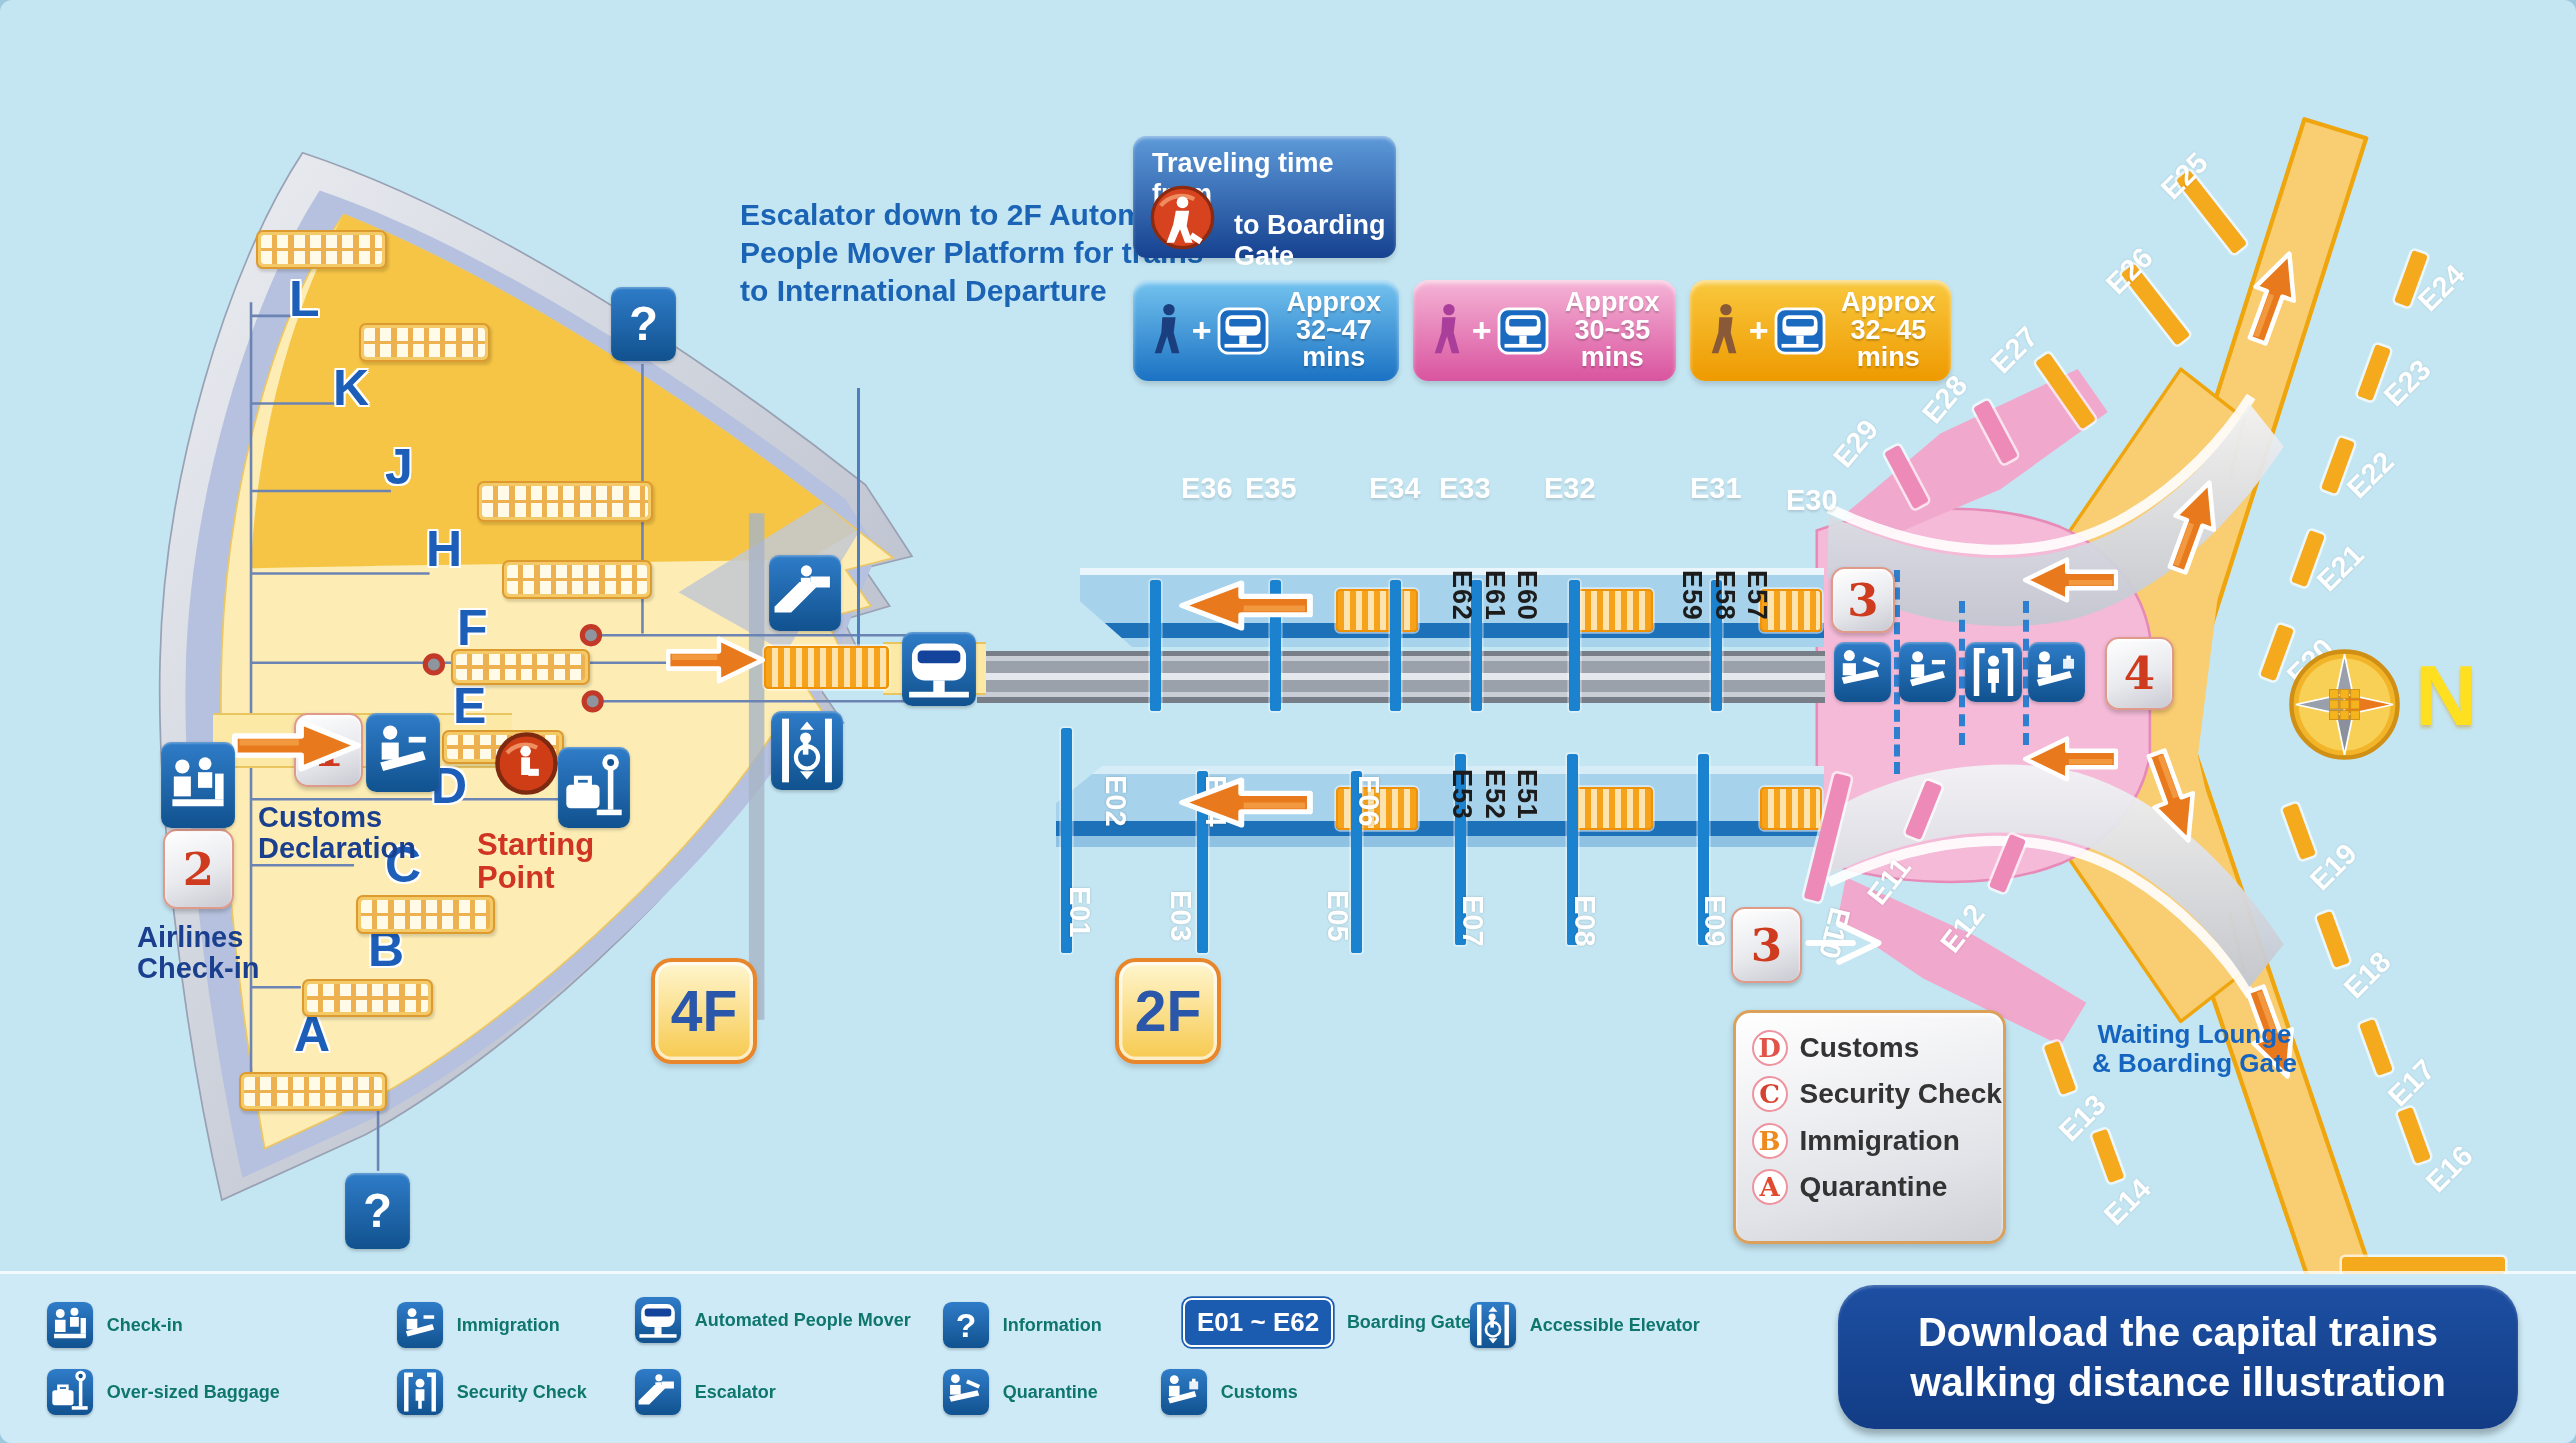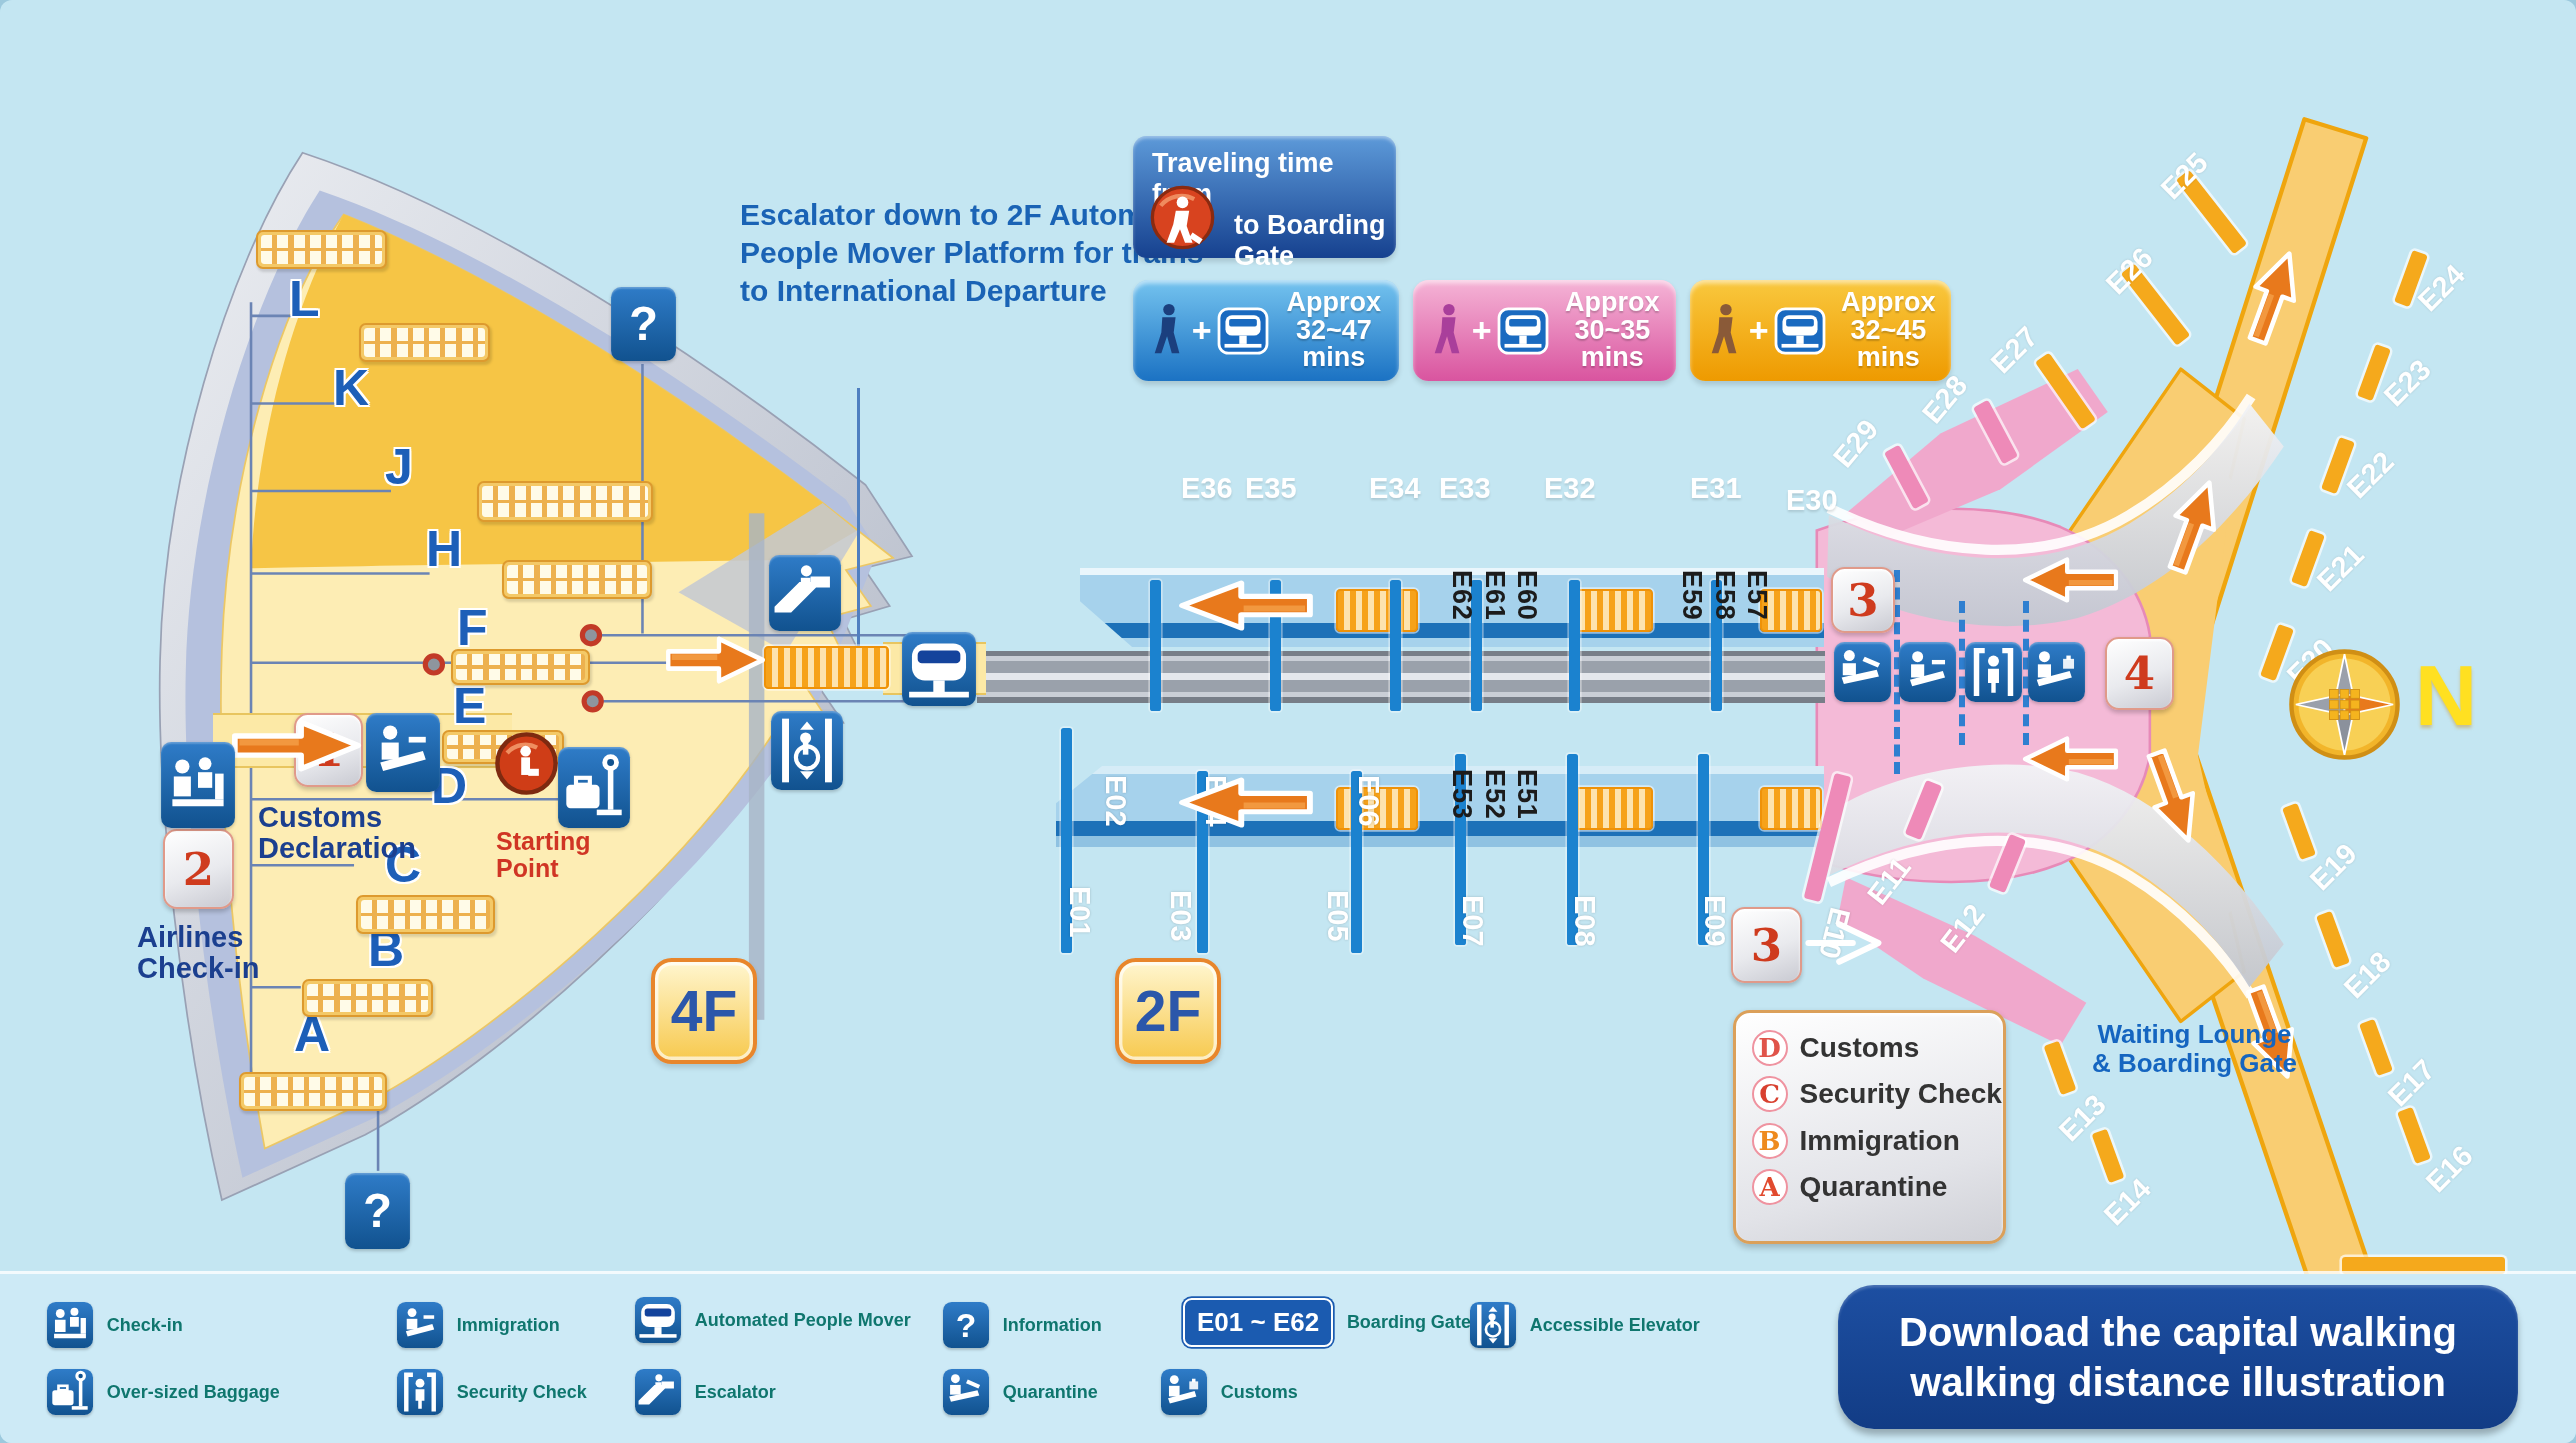--- a/index.html
+++ b/index.html
@@ -29,21 +29,21 @@
   .counter .cgrid{position:absolute;inset:3.4px;border-radius:3.4px;
     background:repeating-linear-gradient(90deg,#fffbe8 0 11px,#edb14f 11px 16.3px);}
   .counter .cgrid:after{content:"";position:absolute;left:0;right:0;top:50%;height:3.4px;margin-top:-1.7px;background:#edb14f;}
   .nbadge{position:absolute;background:linear-gradient(160deg,#ffffff,#e9eaee 55%,#c9cad2);border:2.6px solid #e09a8a;border-radius:13.7px;
     box-shadow:0 2.6px 4.3px #0003,inset 0 1.7px 2.6px #fff;display:flex;align-items:center;justify-content:center;
     font-family:"DejaVu Serif",serif;font-weight:bold;font-size:45px;color:#cf3b1e;}
   .fbadge{position:absolute;width:98px;height:98px;border-radius:20.6px;border:4.3px solid #e8862c;
     background:linear-gradient(180deg,#fff6cf,#f7c94e);box-shadow:inset 0 0 0 3.4px #ffffffaa,0 3.4px 5.2px #0002;
     display:flex;align-items:center;justify-content:center;font-size:57px;font-weight:bold;color:#2b57aa;}
   .tlabel{position:absolute;font-weight:bold;color:#1b3f8f;font-size:29px;line-height:1.08;}
-  .rlabel{position:absolute;font-weight:bold;color:#d03524;font-size:25px;line-height:1.08;margin-left:19px;}
+  .rlabel{position:absolute;font-weight:bold;color:#d03524;font-size:31px;line-height:1.08;}
   
   .corridorA{position:absolute;left:1080px;top:568px;width:744px;height:79px;
     clip-path:polygon(0 0,100% 0,100% 100%,7% 100%,0 42%);
     background:linear-gradient(180deg,#eaf6fc 0 9%,#a6d2ec 9% 70%,#1d71b8 70% 88%,#a6d2ec 88%);}
   .corridorB{position:absolute;left:1056px;top:766px;width:768px;height:81px;
     clip-path:polygon(0 46%,6% 0,100% 0,100% 100%,0 100%);
     background:linear-gradient(180deg,#d6ecf7 0 10%,#a6d2ec 10% 68%,#1d71b8 68% 86%,#8fc2e2 86%);}
   .track{position:absolute;left:977px;top:651px;width:848px;height:52px;
     background:linear-gradient(180deg,#777e88 0 5.2px,#c9ced6 5.2px 10.3px,#9aa1ab 10.3px 22px,#e4e7ec 22px 29px,#9aa1ab 29px 41px,#c9ced6 41px 46px,#777e88 46px 52px);}
   .hatch{position:absolute;height:43px;border:2.6px solid #ef9208;border-radius:4.3px;box-sizing:border-box;
@@ -757,18 +757,18 @@
             <circle cx="25" cy="17" r="4" fill="#fff"></circle>
             <circle cx="26" cy="31" r="8" fill="none" stroke="#fff" stroke-width="3"></circle>
             <rect x="23" y="20" width="4" height="9" fill="#fff"></rect>
           </svg>
         </span>
         <span class="llabel">Accessible Elevator</span>
       </div>
     </div>
 
   <div class="dlbtn">
-    <div>Download the capital walking</div>
+    <div>Download the capital trains</div>
     <div>walking distance illustration</div>
   </div>
 
 </div>
 
 
 </body></html>

